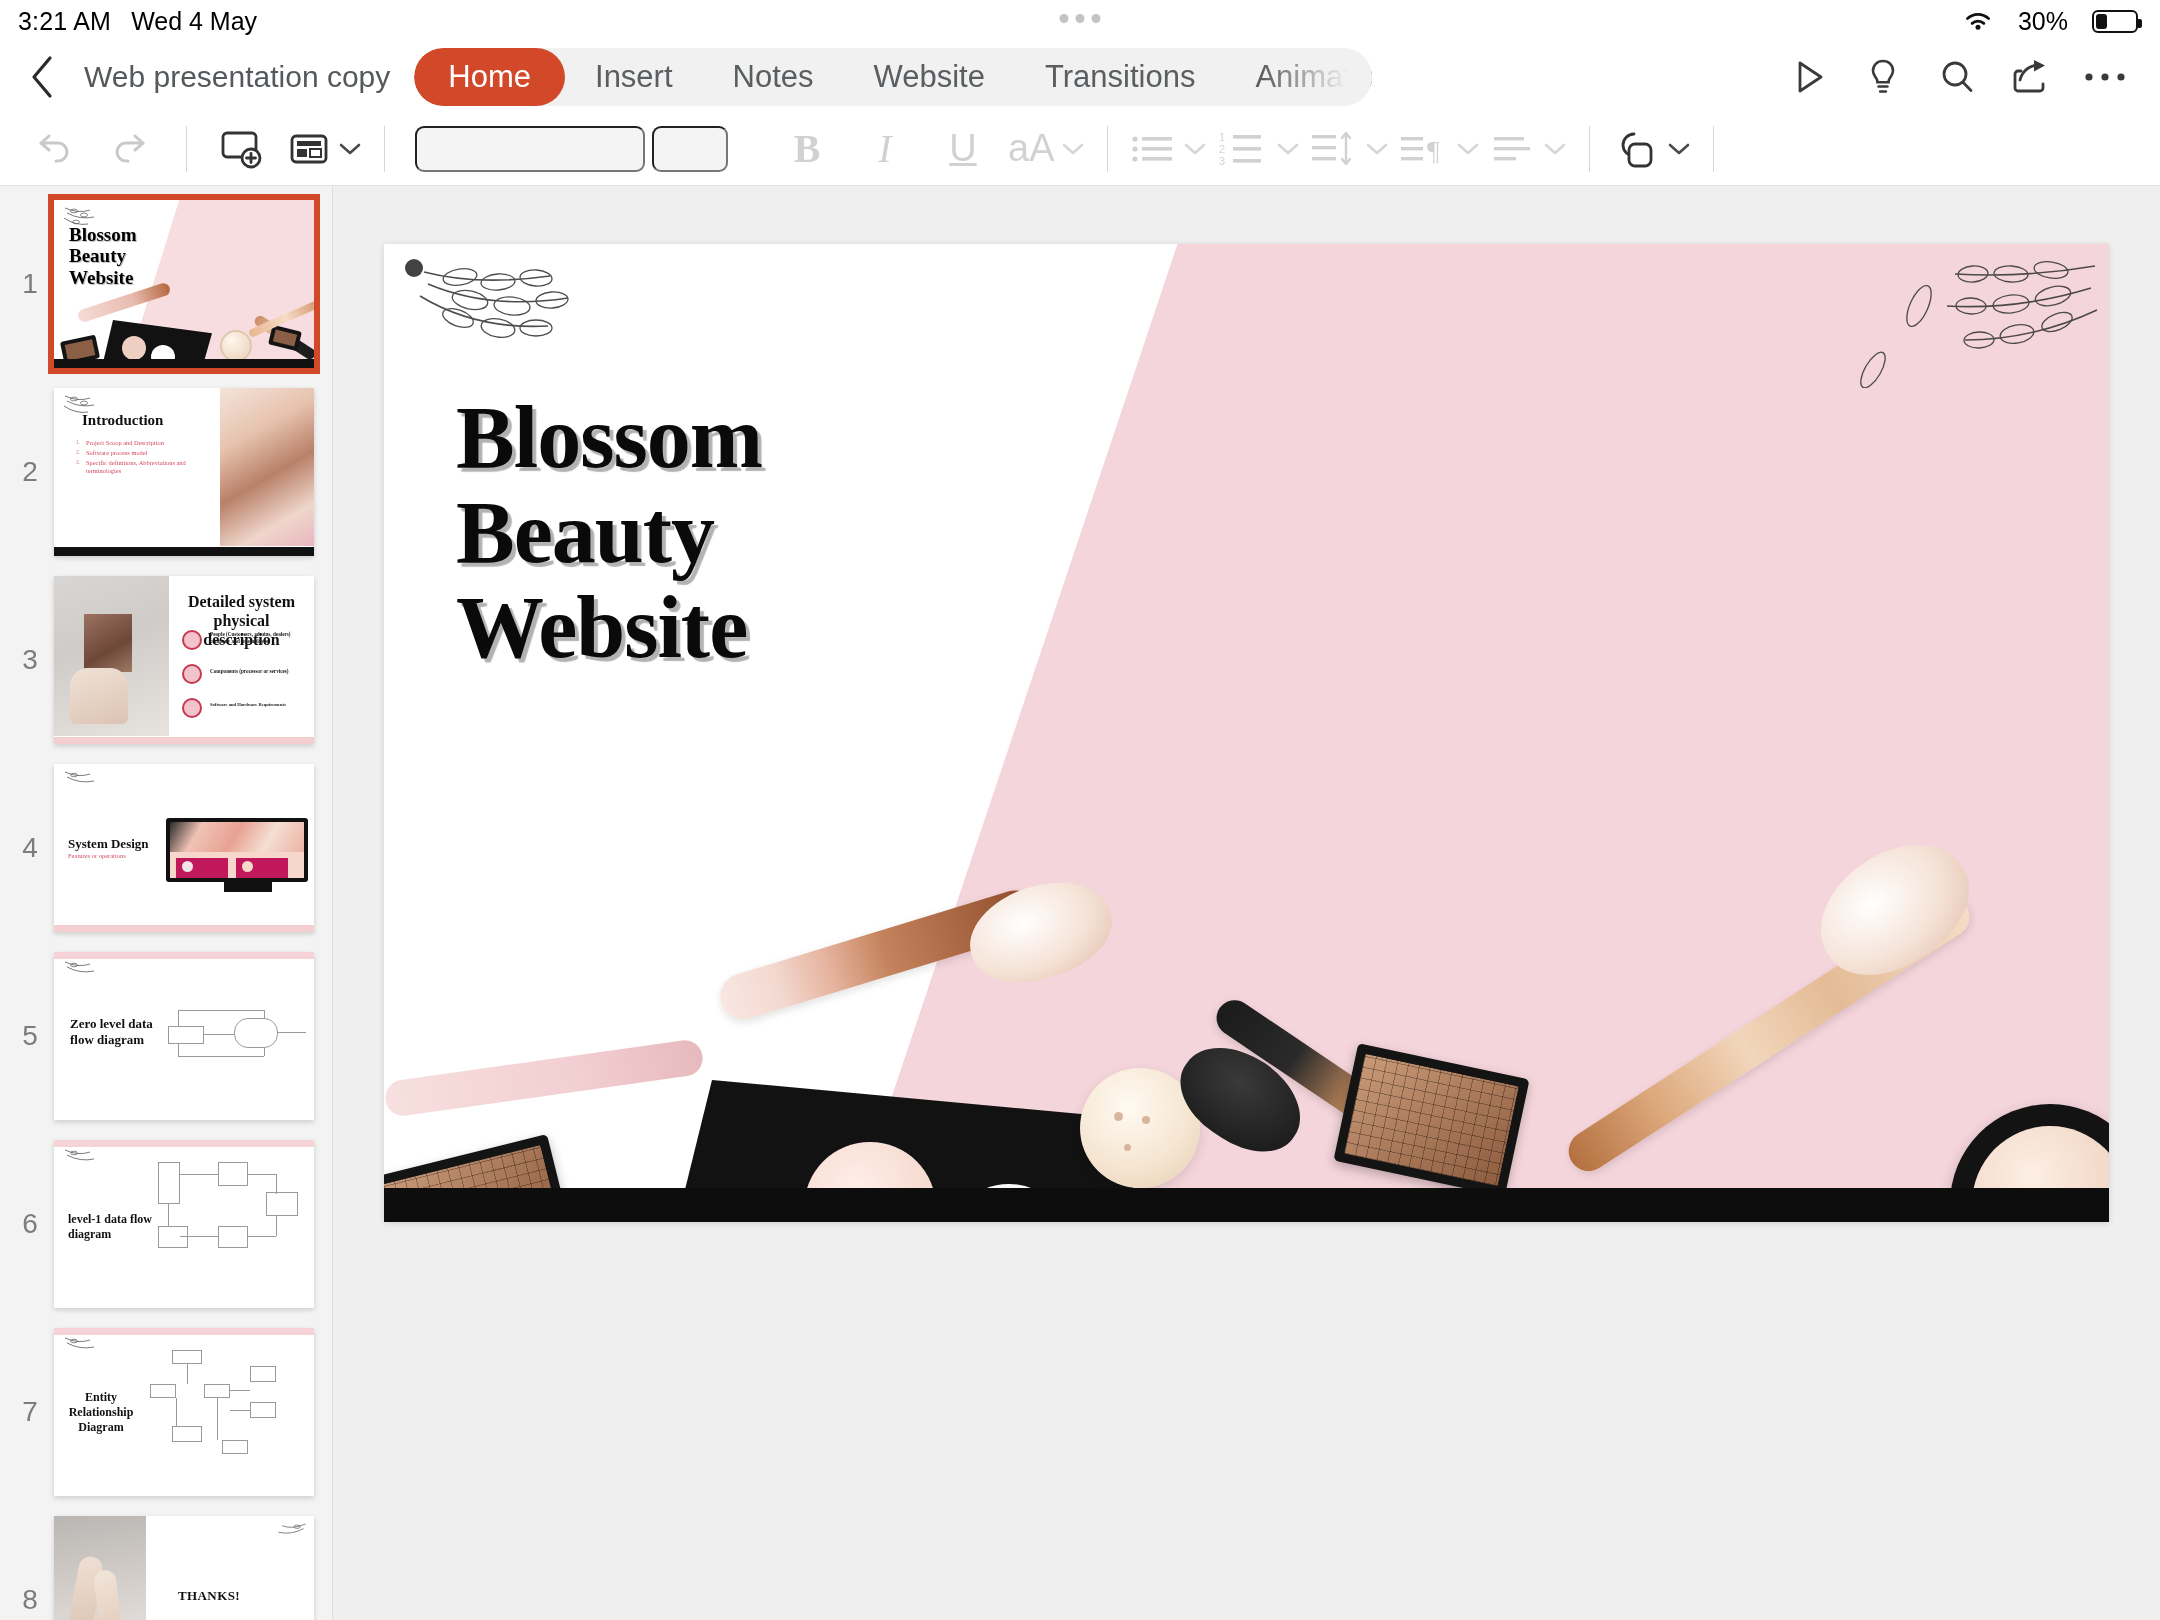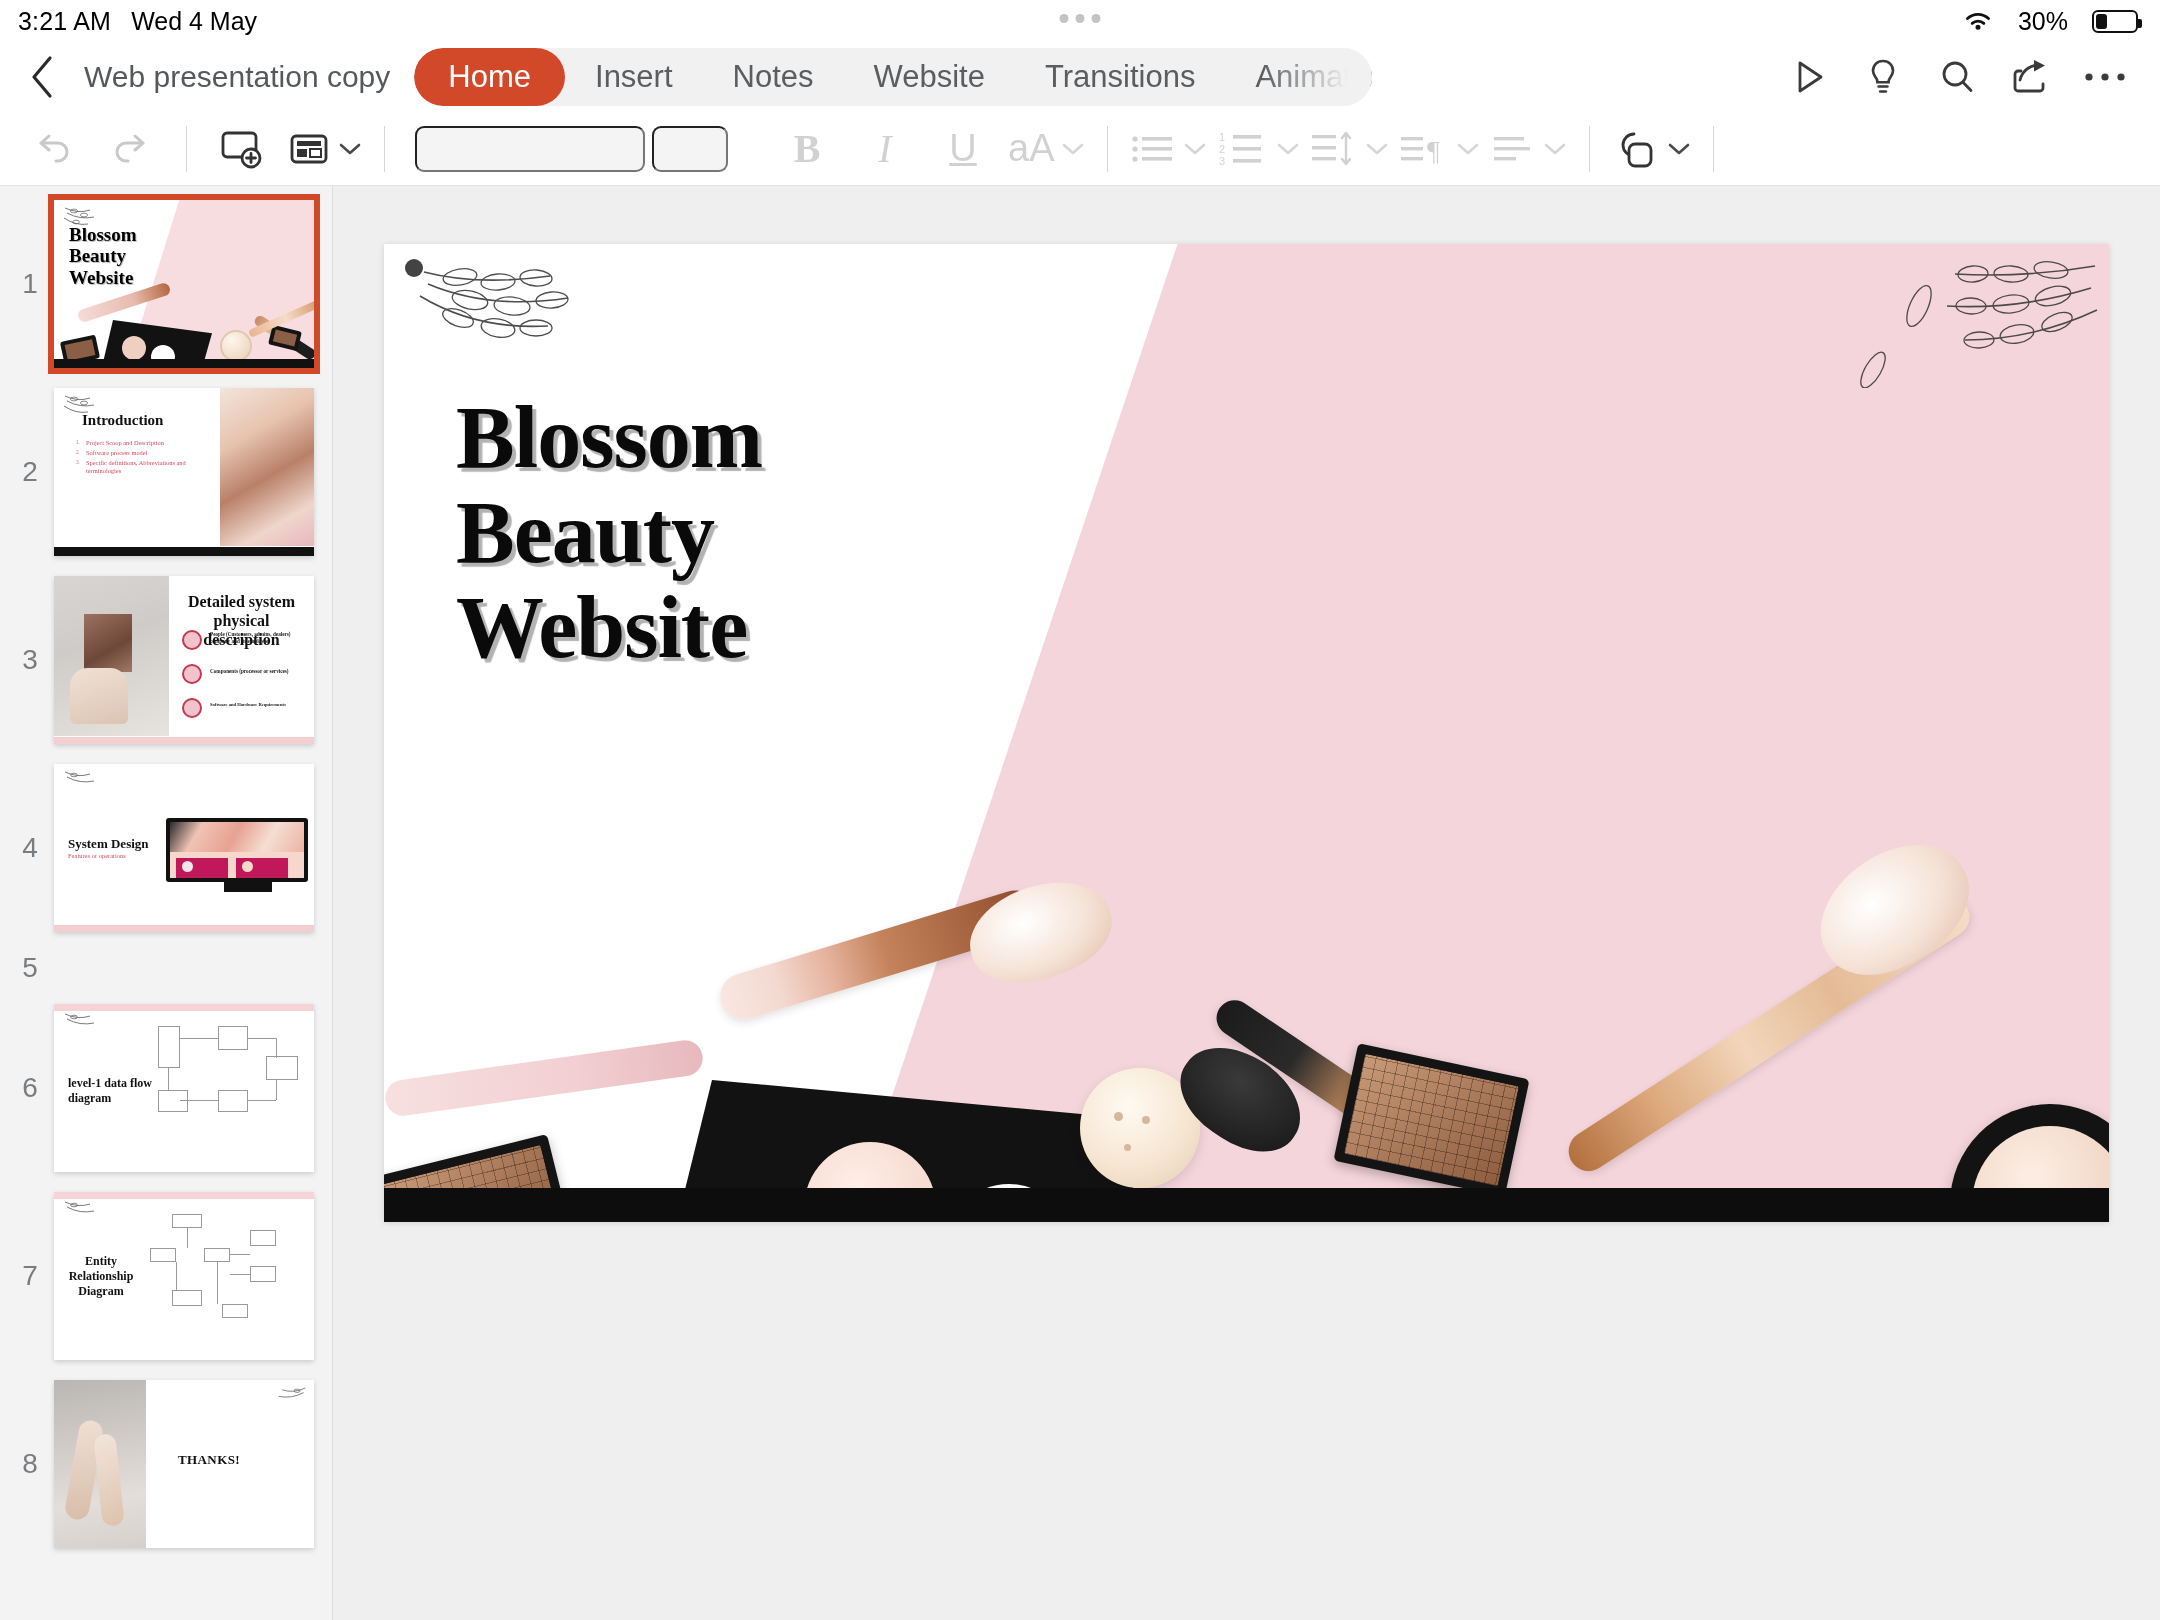--- a/index.html
+++ b/index.html
@@ -597,20 +597,40 @@
             </div>
           </div>
           <div style="position:absolute; left:170px; top:118px; width:48px; height:10px; background:#111;"></div>
           <div class="pinkbar"></div>
         </div>
       </div>
     </div>
 
     <div class="thumbrow">
       <div class="thumbnum">5</div>
+      <div class="thumb">
+        <div class="mini">
+          <div class="pinkbartop"></div>
+          <svg class="corner-sprig" viewBox="0 0 52 34">
+            <path d="M5 6 Q18 12 30 8 M7 11 Q20 18 34 15" stroke="#3a3a3a" stroke-width="0.8" fill="none"></path>
+            <ellipse cx="14" cy="9" rx="3.4" ry="1.8" fill="none" stroke="#3a3a3a" stroke-width="0.7"></ellipse>
+          </svg>
+          <div class="t-h" style="left:16px; top:64px; font-size:13px; width:92px; line-height:1.22;">Zero level data flow diagram</div>
+          <div class="mono-box" style="left:114px; top:74px; width:36px; height:18px;"></div>
+          <div class="mono-box" style="left:180px; top:66px; width:44px; height:30px; border-radius:14px;"></div>
+          <div class="mono-line" style="left:150px; top:82px; width:30px; height:1px;"></div>
+          <div class="mono-line" style="left:124px; top:58px; width:86px; height:1px;"></div>
+          <div class="mono-line" style="left:124px; top:58px; width:1px; height:17px;"></div>
+          <div class="mono-line" style="left:210px; top:58px; width:1px; height:9px;"></div>
+          <div class="mono-line" style="left:124px; top:104px; width:86px; height:1px;"></div>
+          <div class="mono-line" style="left:124px; top:92px; width:1px; height:12px;"></div>
+          <div class="mono-line" style="left:210px; top:96px; width:1px; height:8px;"></div>
+          <div class="mono-line" style="left:224px; top:80px; width:28px; height:1px;"></div>
+        </div>
+      </div>
     </div>
 
     <div class="thumbrow">
       <div class="thumbnum">6</div>
       <div class="thumb">
         <div class="mini">
           <div class="pinkbartop"></div>
           <svg class="corner-sprig" viewBox="0 0 52 34">
             <path d="M5 6 Q18 12 30 8 M7 11 Q20 18 34 15" stroke="#3a3a3a" stroke-width="0.8" fill="none"></path>
             <ellipse cx="14" cy="9" rx="3.4" ry="1.8" fill="none" stroke="#3a3a3a" stroke-width="0.7"></ellipse>

